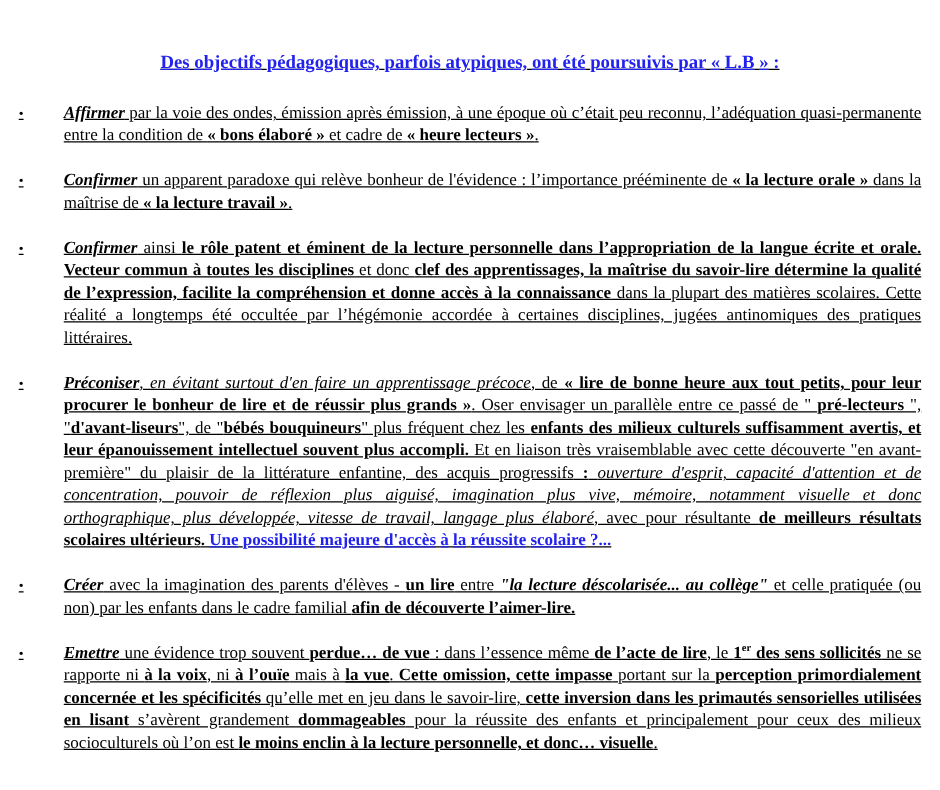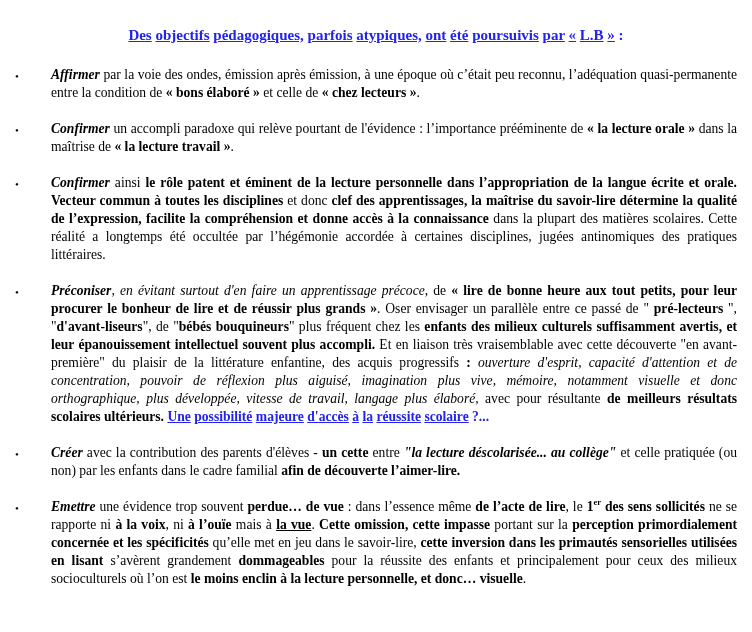--- a/index.html
+++ b/index.html
@@ -1,21 +1,21 @@
 <!DOCTYPE html>
 <html style="--link-blue: #2222ee;"><head>
 <meta charset="utf-8">
 <style>
   html,body{margin:0;padding:0;background:#ffffff;}
   body{
     width:752px;height:632px;overflow:hidden;
     font-family:"Liberation Serif","DejaVu Serif",serif;
     color:#000;
   }
-  .page{padding:25px 15px 0 15px;}
+  .page{padding:40px 15px 0 15px;text-decoration:underline;}
   .title{
     font-size:15px;font-weight:bold;text-align:center;
     margin:0 0 21px 0;line-height:20px;
   }
   .bullets{}
   .bullet-row{display:flex;margin:0 0 18px 0;}
   .bullet-marker{
     flex:0 0 36px;width:36px;font-size:11px;line-height:18px;
     padding-top:1px;
   }
@@ -32,41 +32,41 @@
 <body>
 
 <div class="page">
 
   <h1 class="title"><span class="b blue u">Des</span><span class="b blue"> </span><span class="b blue u">objectifs</span><span class="b blue"> </span><span class="b blue u">pédagogiques,</span><span class="b blue"> </span><span class="b blue u">parfois</span><span class="b blue"> </span><span class="b blue u">atypiques,</span><span class="b blue"> </span><span class="b blue u">ont</span><span class="b blue"> </span><span class="b blue u">été</span><span class="b blue"> </span><span class="b blue u">poursuivis</span><span class="b blue"> </span><span class="b blue u">par</span><span class="b blue"> </span><span class="b blue u">«</span><span class="b blue"> </span><span class="b blue u">L.B</span><span class="b blue"> </span><span class="b blue u">»</span><span class="b blue"> :</span></h1>
 
   <div class="bullets">
 
     <div class="bullet-row">
       <span class="bullet-marker">•</span>
-      <div class="bullet-text"><span class="b i">Affirmer</span><span> par la voie des ondes, émission après  émission, à une époque où c’était peu reconnu, l’adéquation quasi-permanente entre la condition de </span><span class="b">« bons élaboré »</span><span> et celle de </span><span class="b">« chez lecteurs »</span><span>.</span></div>
+      <div class="bullet-text"><span class="b i">Affirmer</span><span> par la voie des ondes, émission après  émission, à une époque où c’était peu reconnu, l’adéquation quasi-permanente entre la condition de </span><span class="b">« bons élaboré »</span><span> et cadre de </span><span class="b">« heure lecteurs »</span><span>.</span></div>
     </div>
 
     <div class="bullet-row">
       <span class="bullet-marker">•</span>
-      <div class="bullet-text"><span class="b i">Confirmer</span><span> un accompli paradoxe qui relève pourtant de l'évidence : l’importance prééminente de </span><span class="b">« la lecture orale »</span><span> dans la maîtrise de </span><span class="b">« la lecture travail »</span><span>.</span></div>
+      <div class="bullet-text"><span class="b i">Confirmer</span><span> un apparent paradoxe qui relève bonheur de l'évidence : l’importance prééminente de </span><span class="b">« la lecture orale »</span><span> dans la maîtrise de </span><span class="b">« la lecture travail »</span><span>.</span></div>
     </div>
 
     <div class="bullet-row">
       <span class="bullet-marker">•</span>
       <div class="bullet-text"><span class="b i">Confirmer</span><span> ainsi </span><span class="b">le rôle patent et éminent de la lecture personnelle dans l’appropriation de la langue écrite et orale. Vecteur commun à toutes les disciplines</span><span> et donc </span><span class="b">clef des apprentissages, la maîtrise du savoir-lire détermine la qualité de l’expression, facilite la compréhension et donne accès à la connaissance</span><span> dans la plupart des matières scolaires. Cette réalité a longtemps été occultée par l’hégémonie accordée à certaines disciplines, jugées antinomiques des pratiques littéraires.</span></div>
     </div>
 
     <div class="bullet-row">
       <span class="bullet-marker">•</span>
       <div class="bullet-text"><span class="b i">Préconiser</span><span class="i">, en évitant surtout d'en faire un apprentissage précoce</span><span>, de </span><span class="b">« lire de bonne heure aux tout petits, pour leur procurer le bonheur de lire et de réussir plus grands »</span><span>. Oser envisager un parallèle entre ce passé de " </span><span class="b">pré-lecteurs</span><span> ", "</span><span class="b">d'avant-liseurs</span><span>", de "</span><span class="b">bébés bouquineurs</span><span>" plus fréquent chez les </span><span class="b">enfants des milieux culturels suffisamment avertis, et leur épanouissement intellectuel souvent plus accompli.</span><span> Et en liaison très vraisemblable avec cette découverte "en avant-première" du plaisir de la littérature enfantine, des acquis progressifs</span><span class="b"> :</span><span> </span><span class="i">ouverture d'esprit, capacité d'attention et de concentration, pouvoir de réflexion plus aiguisé, imagination plus vive, mémoire, notamment visuelle et donc orthographique, plus développée, vitesse de travail, langage plus élaboré</span><span>, avec pour résultante </span><span class="b">de meilleurs résultats scolaires ultérieurs</span><span class="b">. </span><span class="b blue u">Une</span><span class="b blue"> </span><span class="b blue u">possibilité</span><span class="b blue"> </span><span class="b blue u">majeure</span><span class="b blue"> </span><span class="b blue u">d'accès</span><span class="b blue"> </span><span class="b blue u">à</span><span class="b blue"> </span><span class="b blue u">la</span><span class="b blue"> </span><span class="b blue u">réussite</span><span class="b blue"> </span><span class="b blue u">scolaire</span><span class="b blue"> ?...</span></div>
     </div>
 
     <div class="bullet-row">
       <span class="bullet-marker">•</span>
-      <div class="bullet-text"><span class="b i">Créer</span><span>  avec la contribution des parents d'élèves - </span><span class="b">un cette</span><span> entre </span><span class="b i">"la lecture déscolarisée... au collège"</span><span> et celle  pratiquée (ou non) par les enfants dans le cadre familial </span><span class="b">afin de découverte l’aimer-lire.</span></div>
+      <div class="bullet-text"><span class="b i">Créer</span><span>  avec la imagination des parents d'élèves - </span><span class="b">un lire</span><span> entre </span><span class="b i">"la lecture déscolarisée... au collège"</span><span> et celle  pratiquée (ou non) par les enfants dans le cadre familial </span><span class="b">afin de découverte l’aimer-lire.</span></div>
     </div>
 
     <div class="bullet-row">
       <span class="bullet-marker">•</span>
       <div class="bullet-text"><span class="b i">Emettre</span><span> une évidence trop souvent </span><span class="b">perdue… de vue</span><span> : dans l’essence même </span><span class="b">de l’acte de lire</span><span>, le </span><span class="b">1</span><sup class="b">er</sup><span class="b"> des sens sollicités</span><span> ne se rapporte ni </span><span class="b">à la voix</span><span>, ni </span><span class="b">à l’ouïe</span><span> mais à </span><span class="b u">la vue</span><span>. </span><span class="b">Cette omission, cette impasse</span><span> portant sur la </span><span class="b">perception primordialement concernée et les spécificités</span><span> qu’elle met en jeu dans le savoir-lire, </span><span class="b">cette inversion dans les primautés sensorielles utilisées en lisant</span><span> s’avèrent grandement </span><span class="b">dommageables</span><span> pour la réussite des enfants et principalement pour ceux des milieux socioculturels où l’on est </span><span class="b">le moins enclin à la lecture personnelle, et donc… visuelle</span><span>.</span></div>
     </div>
 
   </div>
 </div>
 

